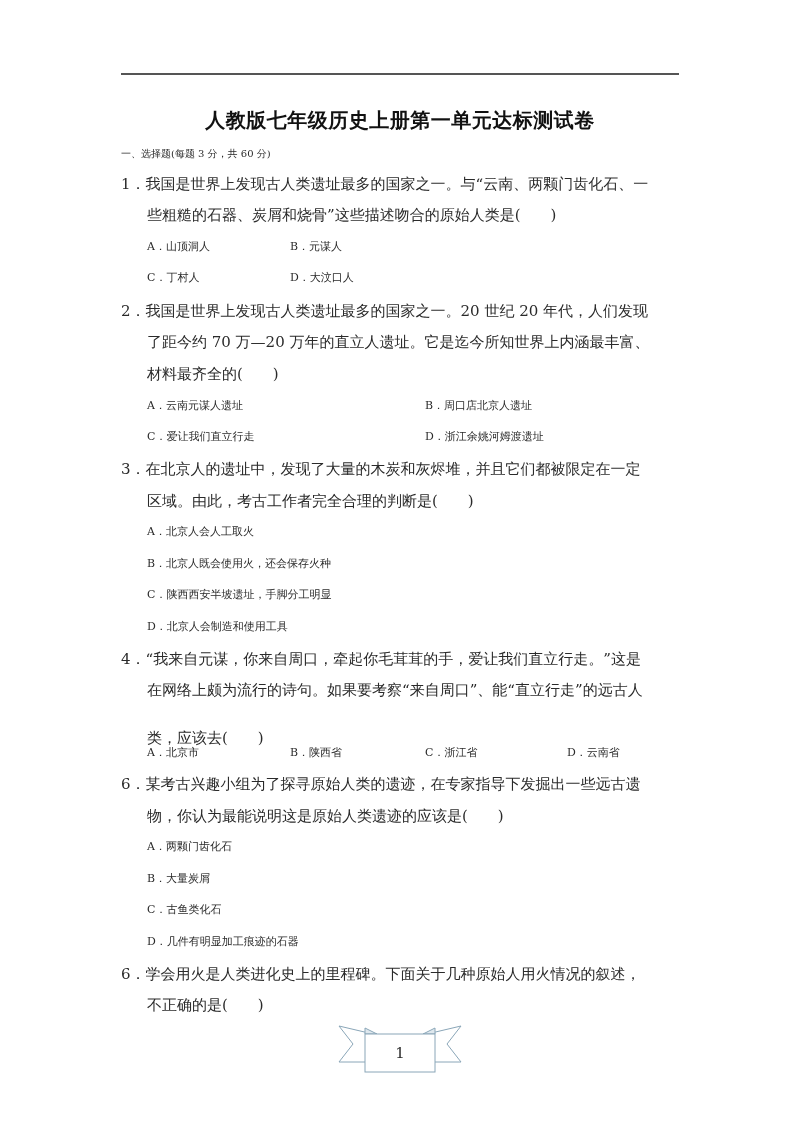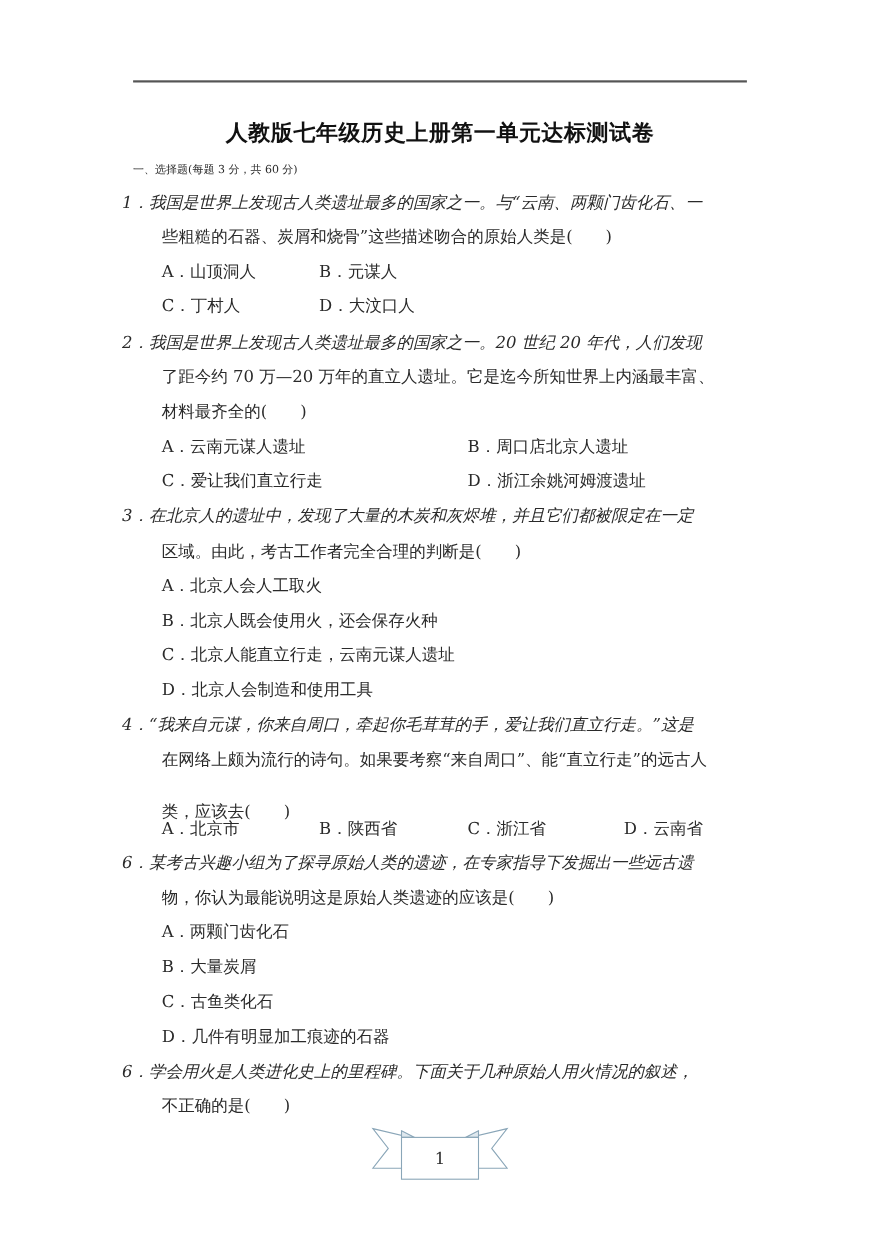--- a/index.html
+++ b/index.html
@@ -3,23 +3,23 @@
   <meta charset="utf-8">
   <style>
     html, body { margin: 0; padding: 0; background: #ffffff; }
     body { width: 800px; height: 1132px; position: relative; overflow: hidden;
       font-family: "DejaVu Serif", "Liberation Serif", serif; color: #2a2a2a; }
     .top-rule { position: absolute; left: 121px; top: 73px; width: 558px; height: 2px; background: #555; }
     .title { position: absolute; left: 0; width: 800px; top: 107px; text-align: center;
       font-family: "DejaVu Sans", "Liberation Sans", sans-serif; font-weight: bold; font-size: 20px; color: #111; letter-spacing: 0.5px; }
     .section { position: absolute; left: 121px; top: 147px; font-size: 10px; }
     .line { position: absolute; font-size: 15px; white-space: nowrap; line-height: 20px; }
-    .q-first { left: 111px; font-style: italic; }
+    .q-first { left: 121px; }
     .q-cont { left: 147px; }
-    .opt { position: absolute; font-size: 15px; white-space: nowrap; line-height: 20px; }
+    .opt { position: absolute; font-size: 11px; white-space: nowrap; line-height: 20px; }
     .ribbon { position: absolute; left: 337px; top: 1018px; width: 126px; height: 56px; }
     .page-num { position: absolute; left: 0; width: 800px; top: 1044px; text-align: center; font-size: 15px; }
   </style>
 </head>
 <body>
 
 <div class="top-rule"></div>
 <div class="title">人教版七年级历史上册第一单元达标测试卷</div>
 <div class="section">一、选择题(每题 3 分，共 60 分)</div>
 
@@ -35,21 +35,21 @@
 <div class="line q-cont" style="top:364px">材料最齐全的(　　)</div>
 <div class="opt" style="left:147px;top:396px">A．云南元谋人遗址</div>
 <div class="opt" style="left:425px;top:396px">B．周口店北京人遗址</div>
 <div class="opt" style="left:147px;top:427px">C．爱让我们直立行走</div>
 <div class="opt" style="left:425px;top:427px">D．浙江余姚河姆渡遗址</div>
 
 <div class="line q-first" style="top:459px">3．在北京人的遗址中，发现了大量的木炭和灰烬堆，并且它们都被限定在一定</div>
 <div class="line q-cont" style="top:491px">区域。由此，考古工作者完全合理的判断是(　　)</div>
 <div class="opt" style="left:147px;top:522px">A．北京人会人工取火</div>
 <div class="opt" style="left:147px;top:554px">B．北京人既会使用火，还会保存火种</div>
-<div class="opt" style="left:147px;top:585px">C．北京人能直立行走，云南元谋人遗址</div>
+<div class="opt" style="left:147px;top:585px">C．陕西西安半坡遗址，手脚分工明显</div>
 <div class="opt" style="left:147px;top:617px">D．北京人会制造和使用工具</div>
 
 <div class="line q-first" style="top:649px">4．“我来自元谋，你来自周口，牵起你毛茸茸的手，爱让我们直立行走。”这是</div>
 <div class="line q-cont" style="top:680px">在网络上颇为流行的诗句。如果要考察“来自周口”、能“直立行走”的远古人</div>
 <div class="line q-cont" style="top:728px">类，应该去(　　)</div>
 <div class="opt" style="left:147px;top:743px">A．北京市</div>
 <div class="opt" style="left:290px;top:743px">B．陕西省</div>
 <div class="opt" style="left:425px;top:743px">C．浙江省</div>
 <div class="opt" style="left:567px;top:743px">D．云南省</div>
 

